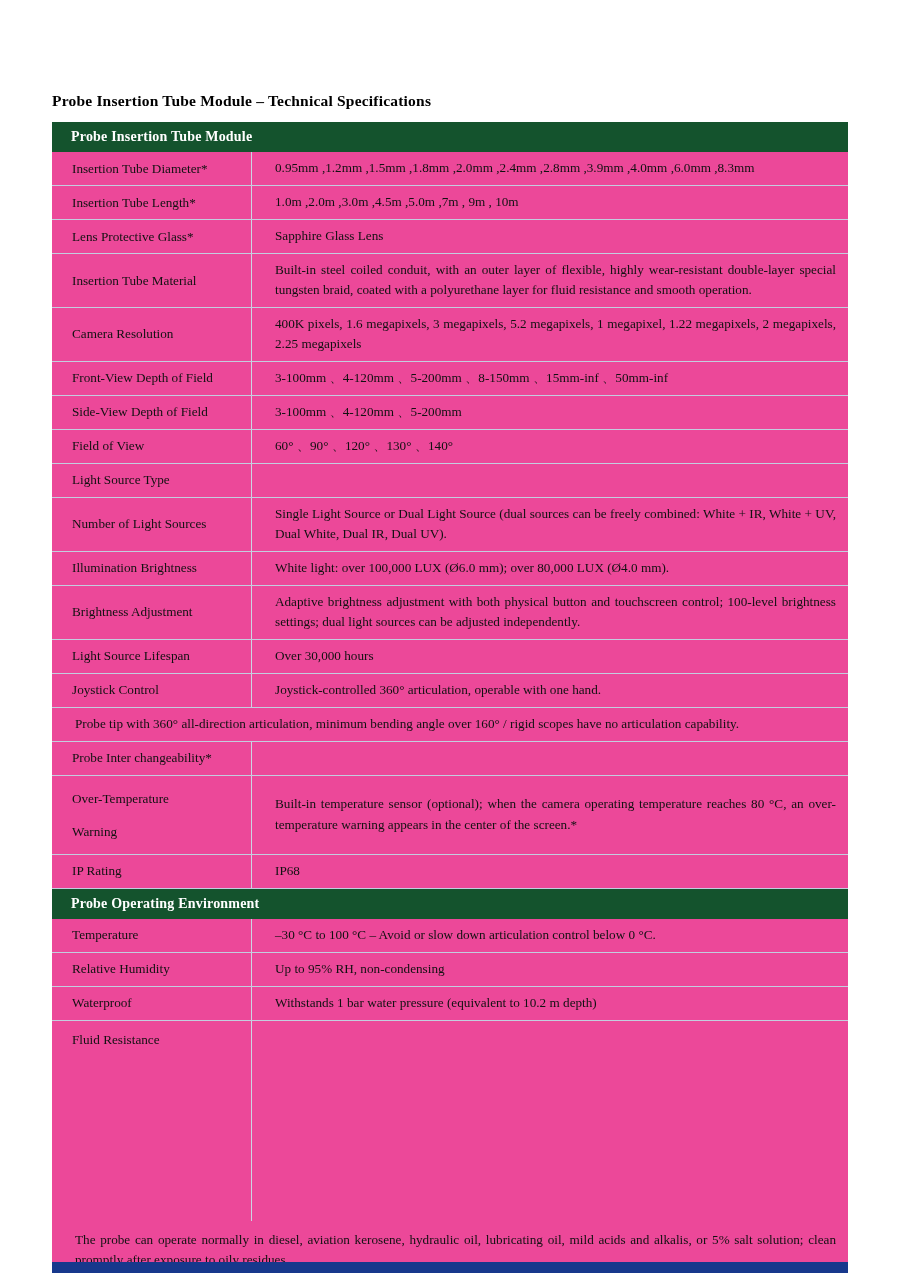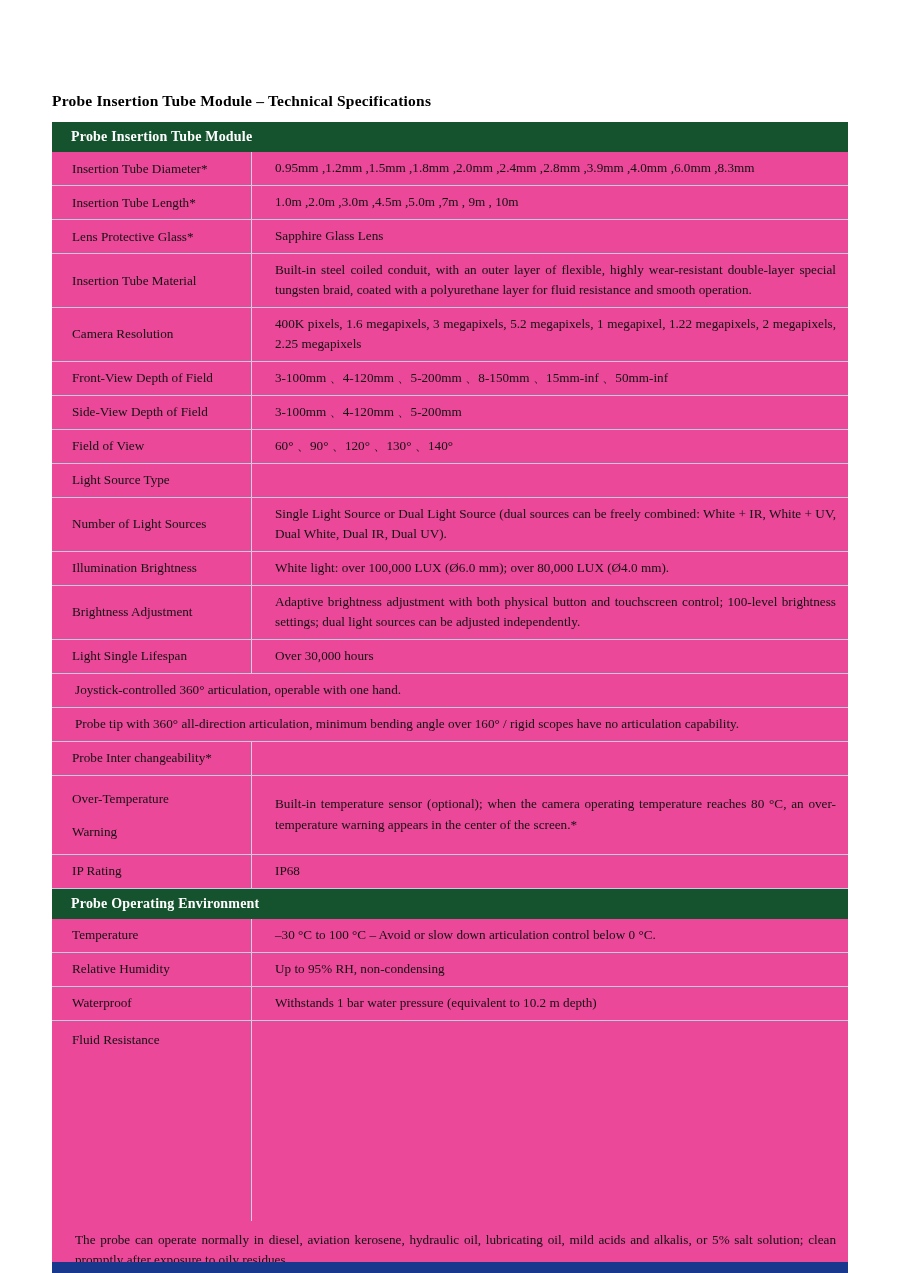--- a/index.html
+++ b/index.html
@@ -145,26 +145,27 @@
             <div class="val-text">White light: over 100,000 LUX (Ø6.0 mm); over 80,000 LUX (Ø4.0 mm).</div>
           </div>
         </div>
         <div class="row">
           <div class="row-label">Brightness Adjustment</div>
           <div class="row-value">
             <div class="val-text">Adaptive brightness adjustment with both physical button and touchscreen control; 100-level brightness settings; dual light sources can be adjusted independently.</div>
           </div>
         </div>
         <div class="row">
-          <div class="row-label">Light Single Lifespan</div>
+          <div class="row-label">Light Source Lifespan</div>
           <div class="row-value">
             <div class="val-text">Over 30,000 hours</div>
           </div>
         </div>
         <div class="row">
+          <div class="row-label">Joystick Control</div>
           <div class="row-value">
             <div class="val-text">Joystick-controlled 360° articulation, operable with one hand.</div>
           </div>
         </div>
         <div class="row">
           <div class="row-value">
             <div class="val-text">Probe tip with 360° all-direction articulation, minimum bending angle over 160° / rigid scopes have no articulation capability.</div>
           </div>
         </div>
         <div class="row">

